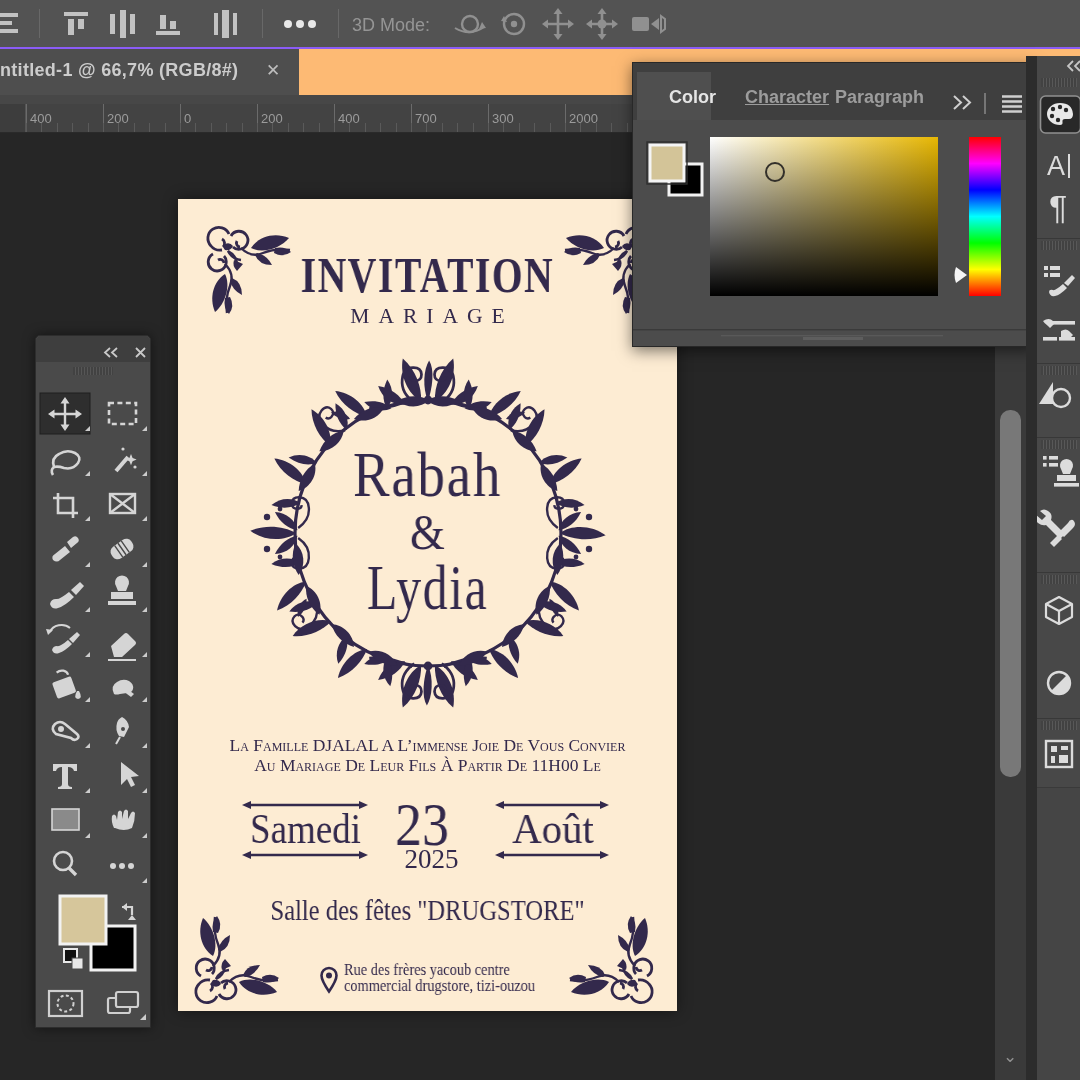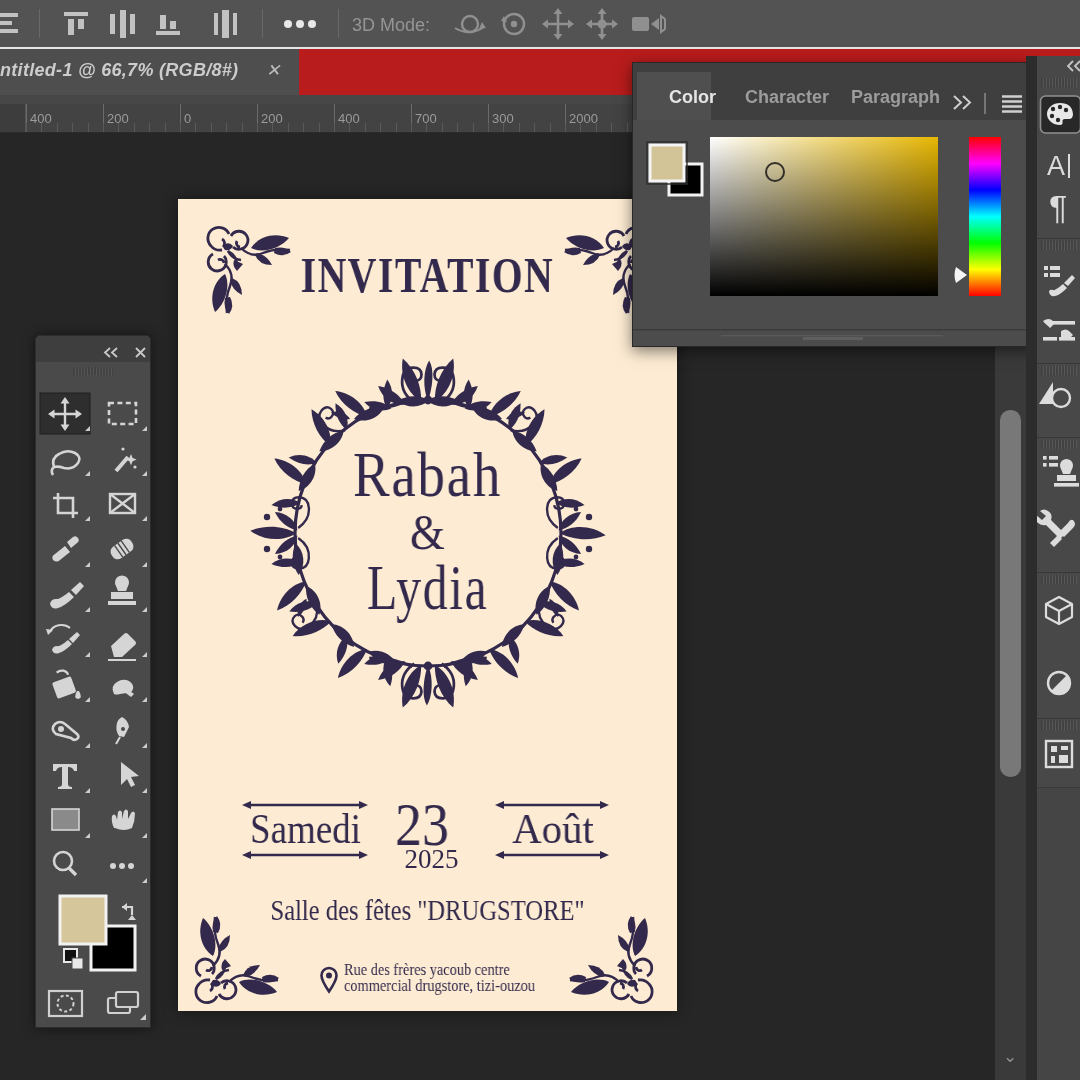--- a/index.html
+++ b/index.html
@@ -1,21 +1,21 @@
 <!DOCTYPE html>
 <html><head>
 <meta charset="utf-8">
 <style>
   html,body{margin:0;padding:0;}
   #stage{position:relative;width:1080px;height:1080px;overflow:hidden;
     font-family:"Liberation Sans",sans-serif;background:#262626;}
   .abs{position:absolute;}
   
-  #toolbar{left:0;top:0;width:1080px;height:47px;background:#535353;border-bottom:2px solid #e5e5e5;}
-  #tabbar{left:0;top:49px;width:1080px;height:46px;background:#b91c1c;font-style:italic;}
+  #toolbar{left:0;top:0;width:1080px;height:47px;background:#535353;border-bottom:2px solid #8b5cf6;}
+  #tabbar{left:0;top:49px;width:1080px;height:46px;background:#fdba74;}
   #doctab{position:absolute;left:0;top:0;width:299px;height:46px;background:#4e4e4e;}
   #doctab span.t{position:absolute;left:0px;top:11px;font-size:18px;font-weight:bold;color:#cccccc;letter-spacing:0.3px;}
   #doctab span.x{position:absolute;left:266px;top:11px;font-size:17px;color:#bdbdbd;}
   #rulerstrip{left:0;top:95px;width:1026px;height:9px;background:#474747;}
   #ruler{left:0;top:104px;width:1026px;height:28px;background:#434343;border-bottom:1px solid #2a2a2a;}
   #rulercorner{left:0;top:104px;width:25px;height:28px;background:#3d3d3d;border-right:1px solid #555;}
   .tick{position:absolute;top:0;width:1px;height:28px;background:#6b6b6b;}
   .rlabel{position:absolute;top:7px;font-size:13px;color:#9b9b9b;}
   #rulerminor{left:26px;top:123px;width:1000px;height:9px;
     background:repeating-linear-gradient(to right,#5a5a5a 0px,#5a5a5a 1px,rgba(0,0,0,0) 1px,rgba(0,0,0,0) 15.4px);}
@@ -385,23 +385,25 @@
         <path d="M116 58 l-9 -4 v8 z" stroke="none"></path>
     </g>
   </svg>
 
   <svg class="abs" style="left:319px;top:966px;" width="20" height="28" viewBox="0 0 20 28">
     <path d="M10 2 a7.5 7.5 0 0 1 7.5 7.5 q0 5 -7.5 16 q-7.5 -11 -7.5 -16 A7.5 7.5 0 0 1 10 2 z" fill="none" stroke="#33294c" stroke-width="2.6"></path>
     <circle cx="10" cy="9.5" r="3" fill="#33294c"></circle>
   </svg>
 
   <div class="abs ink ser" id="invit">INVITATION</div>
+  <div class="abs ink ser" id="mariage">MARIAGE</div>
   <div class="abs ink nm ser" style="top:443px;font-size:64px;letter-spacing:2px;transform:scaleX(0.86);">Rabah</div>
   <div class="abs ink nm ser" style="top:507px;font-size:50px;transform:scaleX(0.9);">&amp;</div>
   <div class="abs ink nm ser" style="top:556px;font-size:64px;letter-spacing:2px;transform:scaleX(0.78);">Lydia</div>
+  <div class="abs ink ser" id="fam">La Famille DJALAL A L’immense Joie De Vous Convier<br>Au Mariage De Leur Fils À Partir De 11H00 Le</div>
   <div class="abs ink ser" id="samedi">Samedi</div>
   <div class="abs ink ser" id="aout">Août</div>
   <div class="abs ink ser" id="d23">23</div>
   <div class="abs ink ser" id="d2025">2025</div>
   <div class="abs ink ser" id="salle">Salle des fêtes "DRUGSTORE"</div>
   <div class="abs ink ser" id="addr">Rue des frères yacoub centre<br>commercial drugstore, tizi-ouzou</div>
 
   <div class="abs" id="toolbar">
     <svg width="1080" height="47" viewBox="0 0 1080 47">
       <g fill="#c2c2c2">
@@ -652,22 +654,22 @@
         <rect x="72" y="662" width="22" height="15" rx="2" stroke-width="2.2"></rect>
         <rect x="80" y="656" width="22" height="15" rx="2" stroke-width="2.2" fill="#4a4a4a"></rect>
       </g>
       <path d="M104 684 l6 0 l0 -6 z" fill="#cccccc"></path>
     </svg>
   </div>
   <div class="abs" id="cpanel">
     <div id="cptabs">
       <div id="cptab-active"></div>
       <span class="cptxt" style="left:16px;color:#e5e5e5;">Color</span>
-      <span class="cptxt" style="left:92px;">Character</span>
-      <span class="cptxt" style="left:198px;">Paragraph</span>
+      <span class="cptxt" style="left:92px;text-decoration:underline;">Character</span>
+      <span class="cptxt" style="left:182px;">Paragraph</span>
     </div>
     <div id="grad"></div>
     <div id="gradcur"></div>
     <div id="hue"></div>
     <svg width="401" height="283" viewBox="0 0 401 283" style="position:absolute;left:0;top:0;">
 
       <g stroke="#cfcfcf" stroke-width="2" fill="none">
         <path d="M321 33 l7 6.5 l-7 6.5 M330 33 l7 6.5 l-7 6.5"></path>
         <path d="M352 30 v21" stroke="#8a8a8a" stroke-width="1.5"></path>
         <path d="M369 33.5 h20 M369 38.5 h20 M369 43.5 h20 M369 48.5 h20" stroke-width="2.6"></path>

